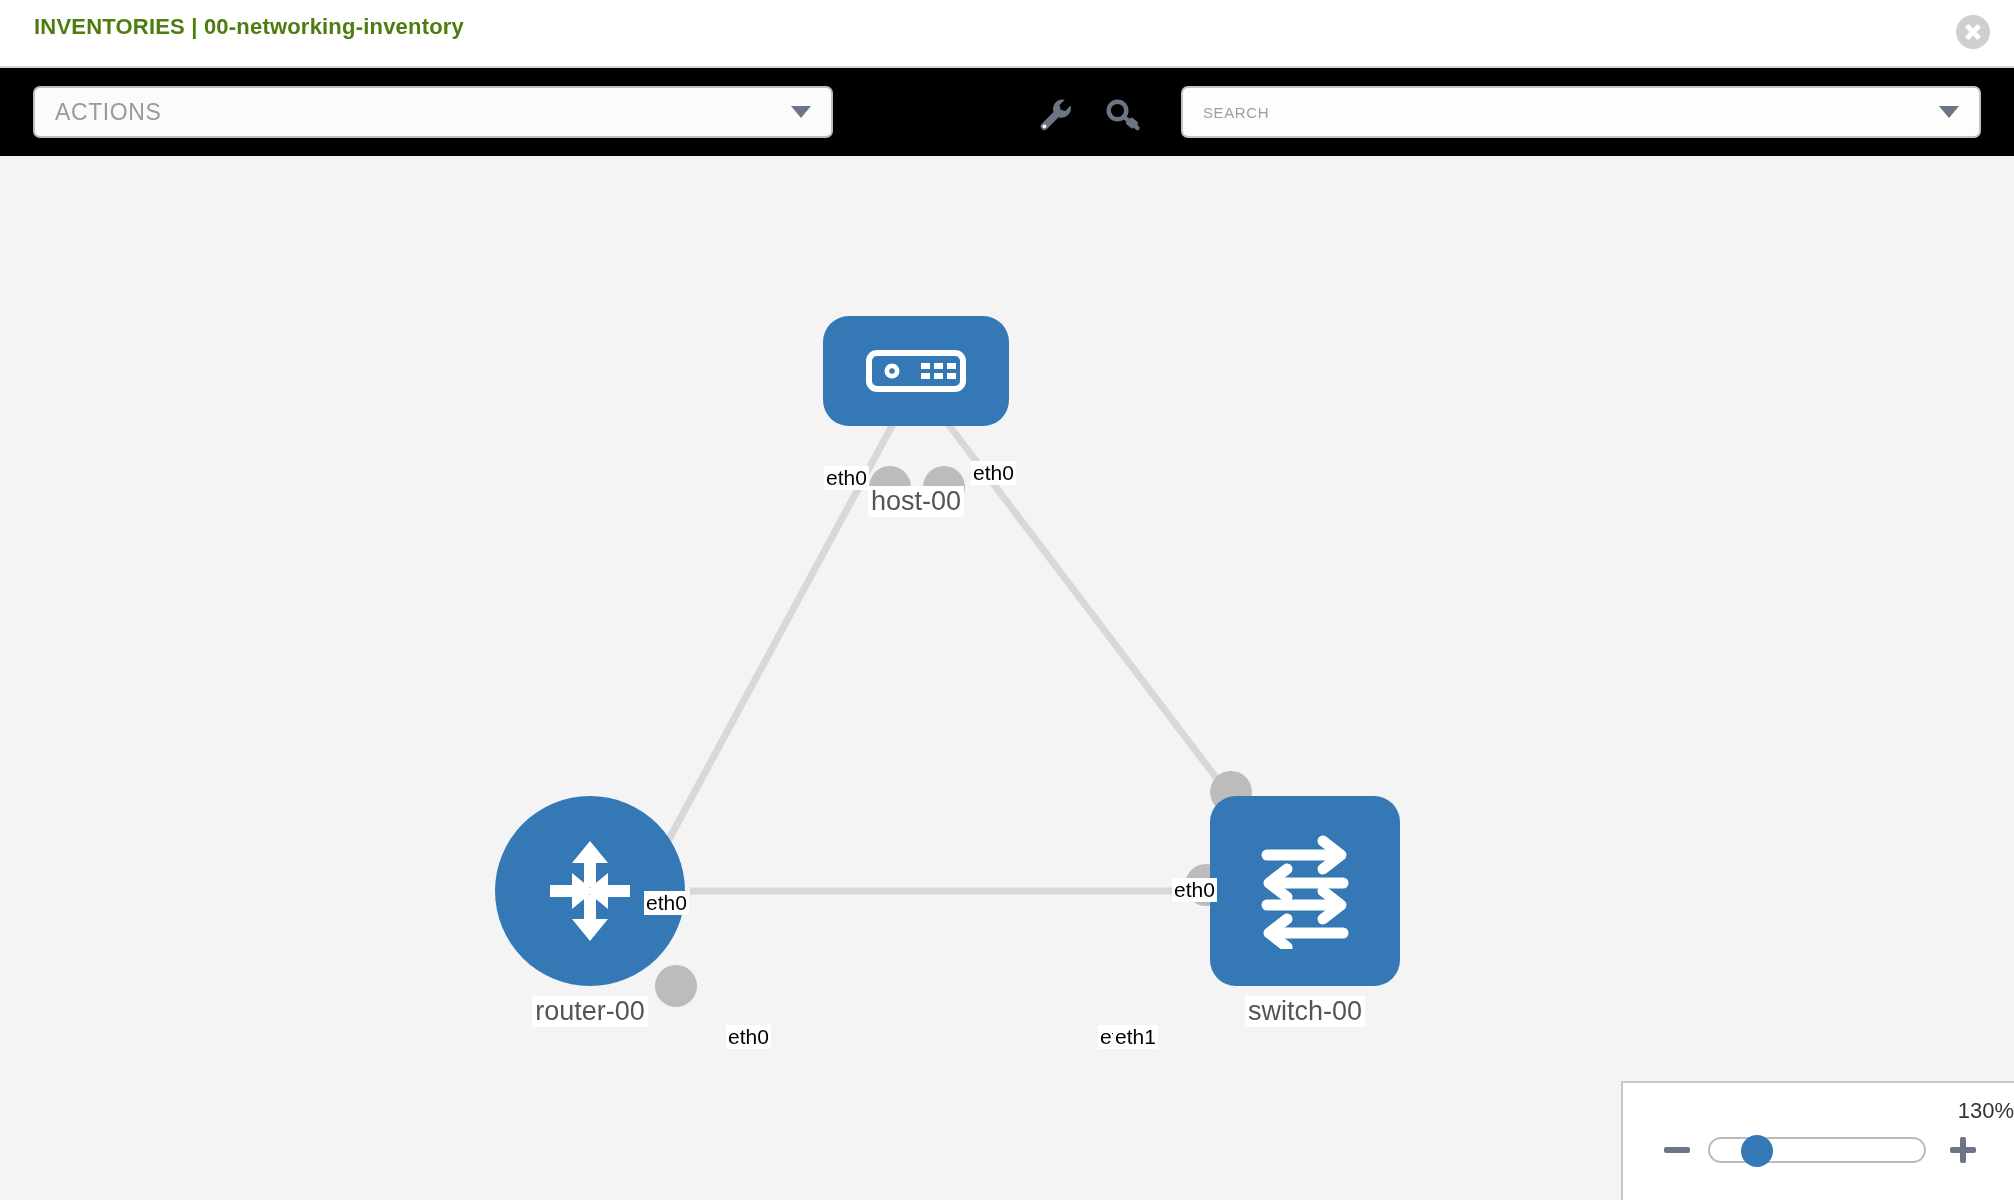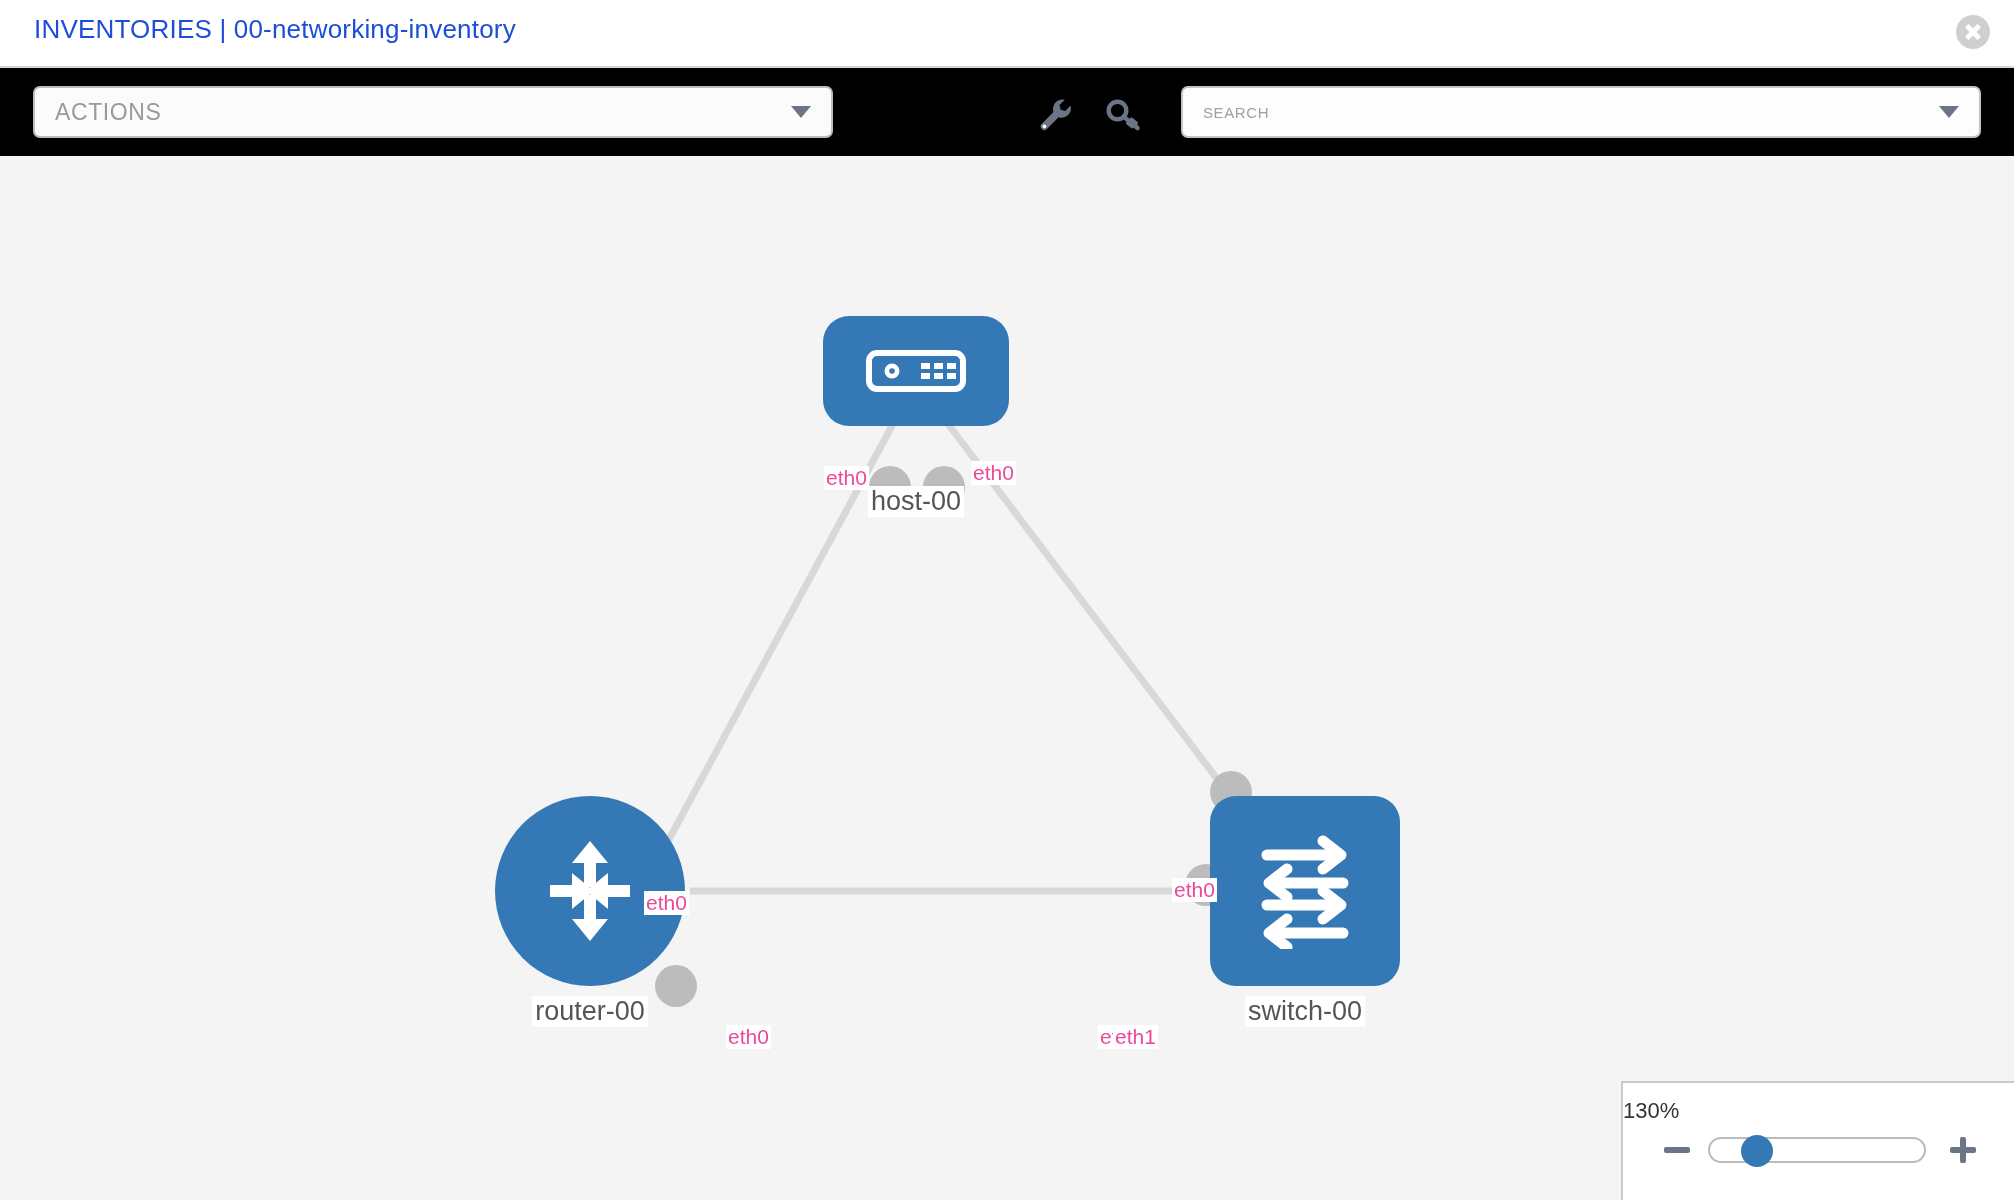--- a/index.html
+++ b/index.html
@@ -23,23 +23,23 @@
   .header {
     position: absolute;
     left: 0; top: 0;
     width: 2014px; height: 68px;
     background: #ffffff;
     border-bottom: 2px solid #d7d7d7;
   }
   .page-title {
     position: absolute;
     left: 34px; top: 14px;
-    font-size: 26px;
-    font-weight: normal;
-    color: #1d4ed8;
+    font-size: 22px;
+    font-weight: bold;
+    color: #4d7c0f;
     letter-spacing: 0.2px;
     white-space: nowrap;
   }
   .close-btn {
     position: absolute;
     right: 24px; top: 15px;
     width: 34px; height: 34px;
     border-radius: 50%;
     background: #cfcfcf;
     cursor: pointer;
@@ -164,40 +164,40 @@
   .port {
     position: absolute;
     width: 42px; height: 42px;
     border-radius: 50%;
     background: #bcbcbc;
   }
 
   .edge-label {
     position: absolute;
     font-size: 21px;
-    color: #ec4899;
+    color: #000000;
     background: #ffffff;
     padding: 0 2px;
     white-space: nowrap;
   }
 
   
   .zoom-panel {
     position: absolute;
     left: 1621px; top: 1081px;
     width: 393px; height: 119px;
     background: #ffffff;
     border: 2px solid #c9c9c9;
     border-right: none;
     border-bottom: none;
   }
   .zoom-value {
     position: absolute;
     left: 0; right: 0; top: 15px;
-    text-align: left;
+    text-align: right;
     font-size: 22px;
     color: #333333;
   }
   .zoom-minus, .zoom-plus {
     position: absolute;
     top: 52px;
     width: 30px; height: 30px;
     cursor: pointer;
   }
   .zoom-minus { left: 39px; }

